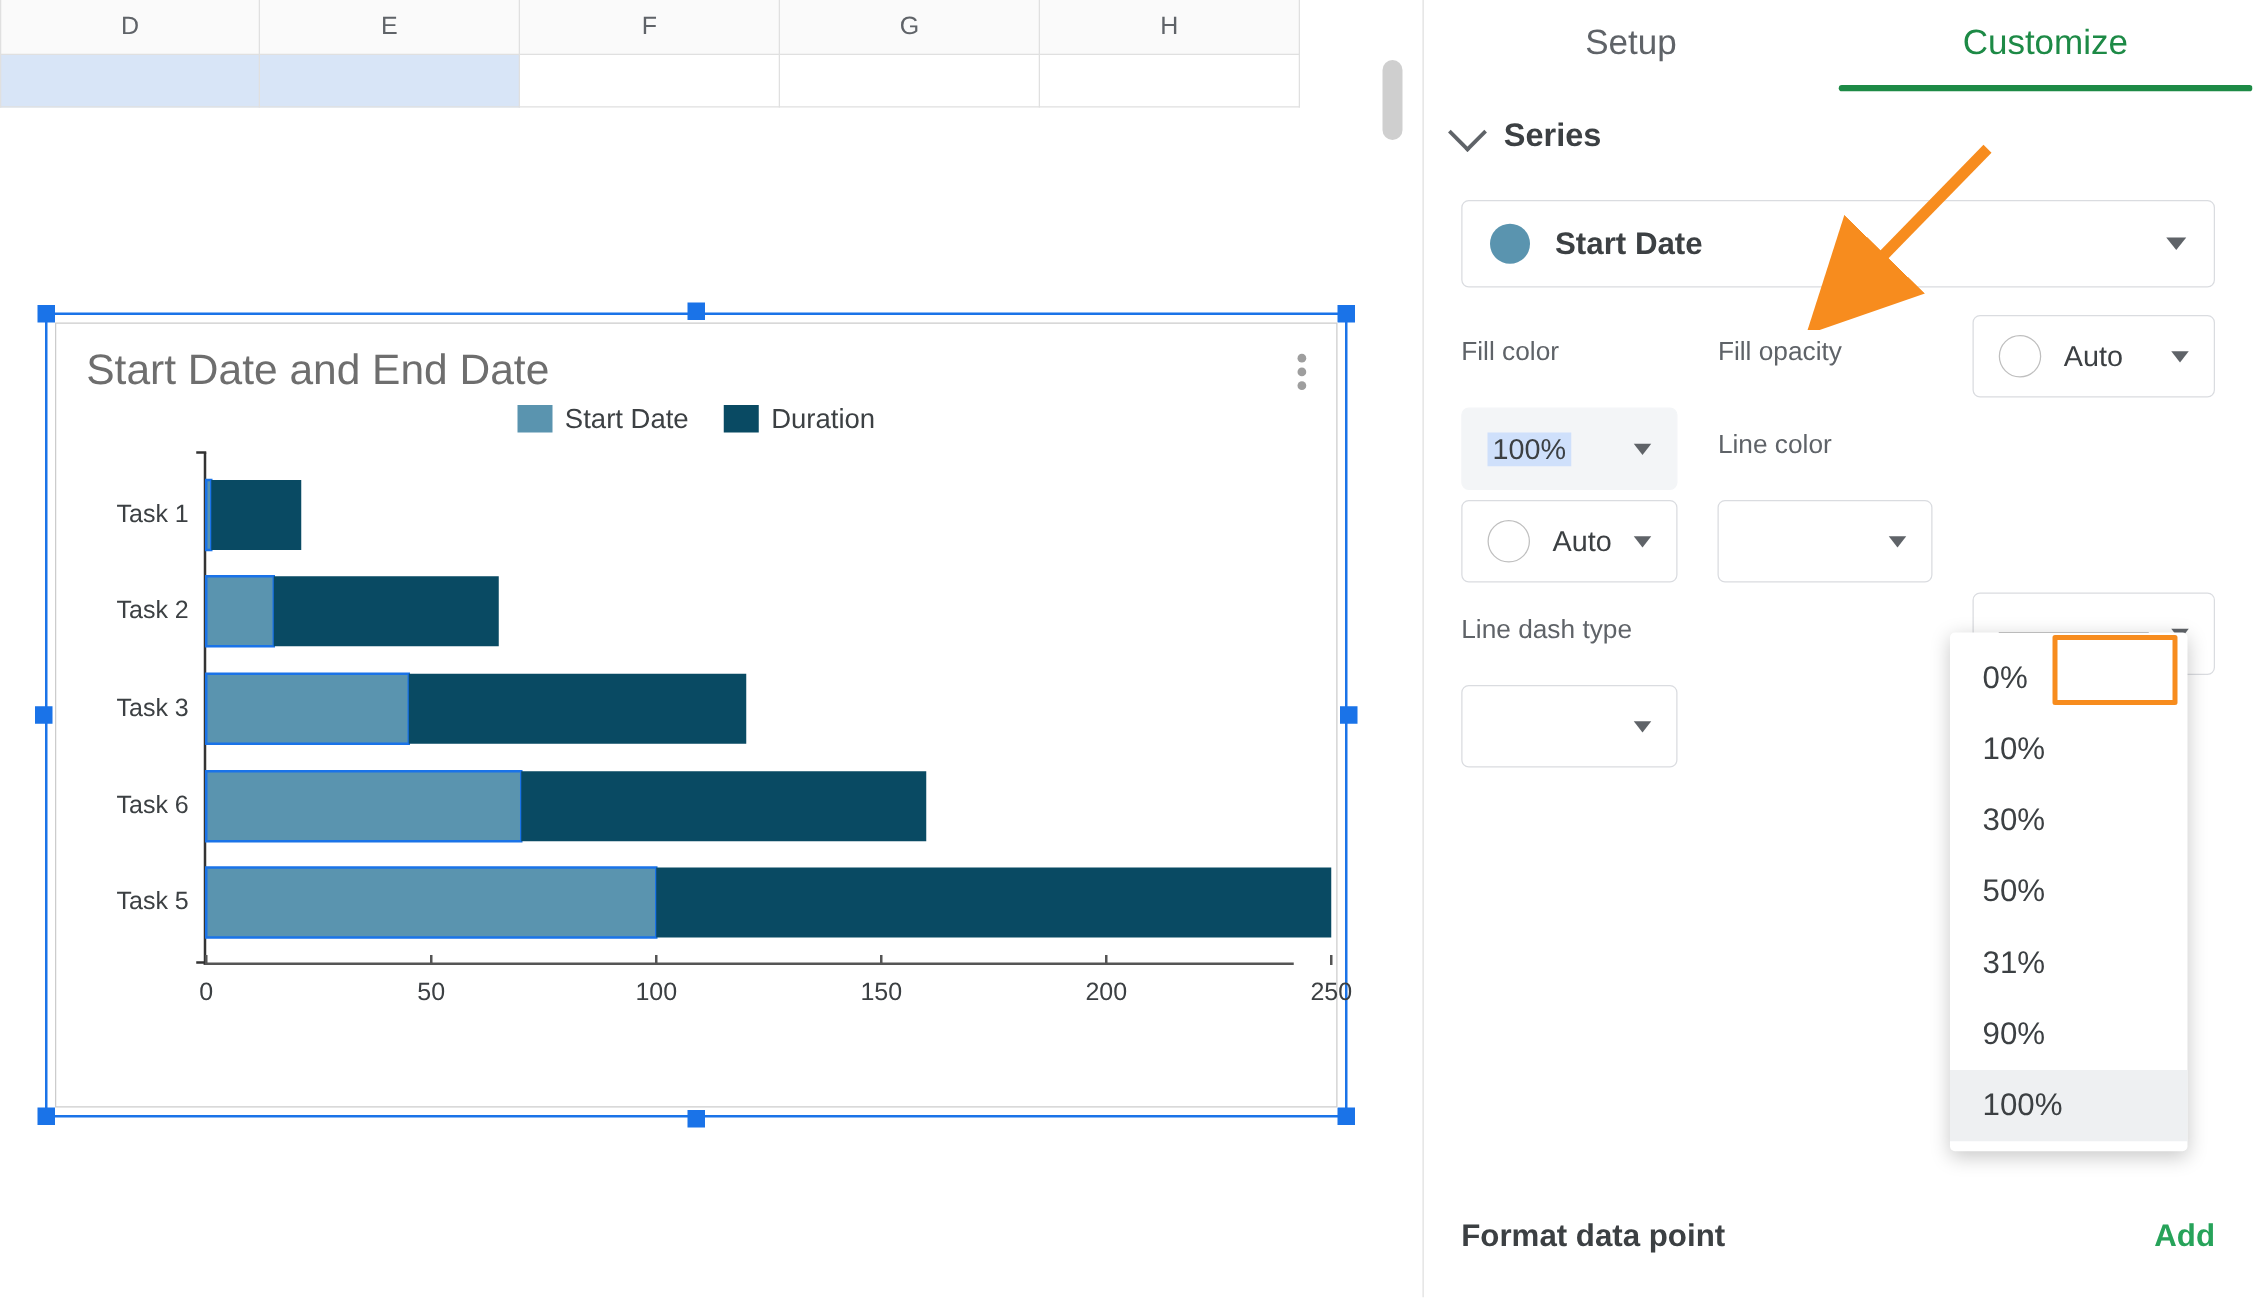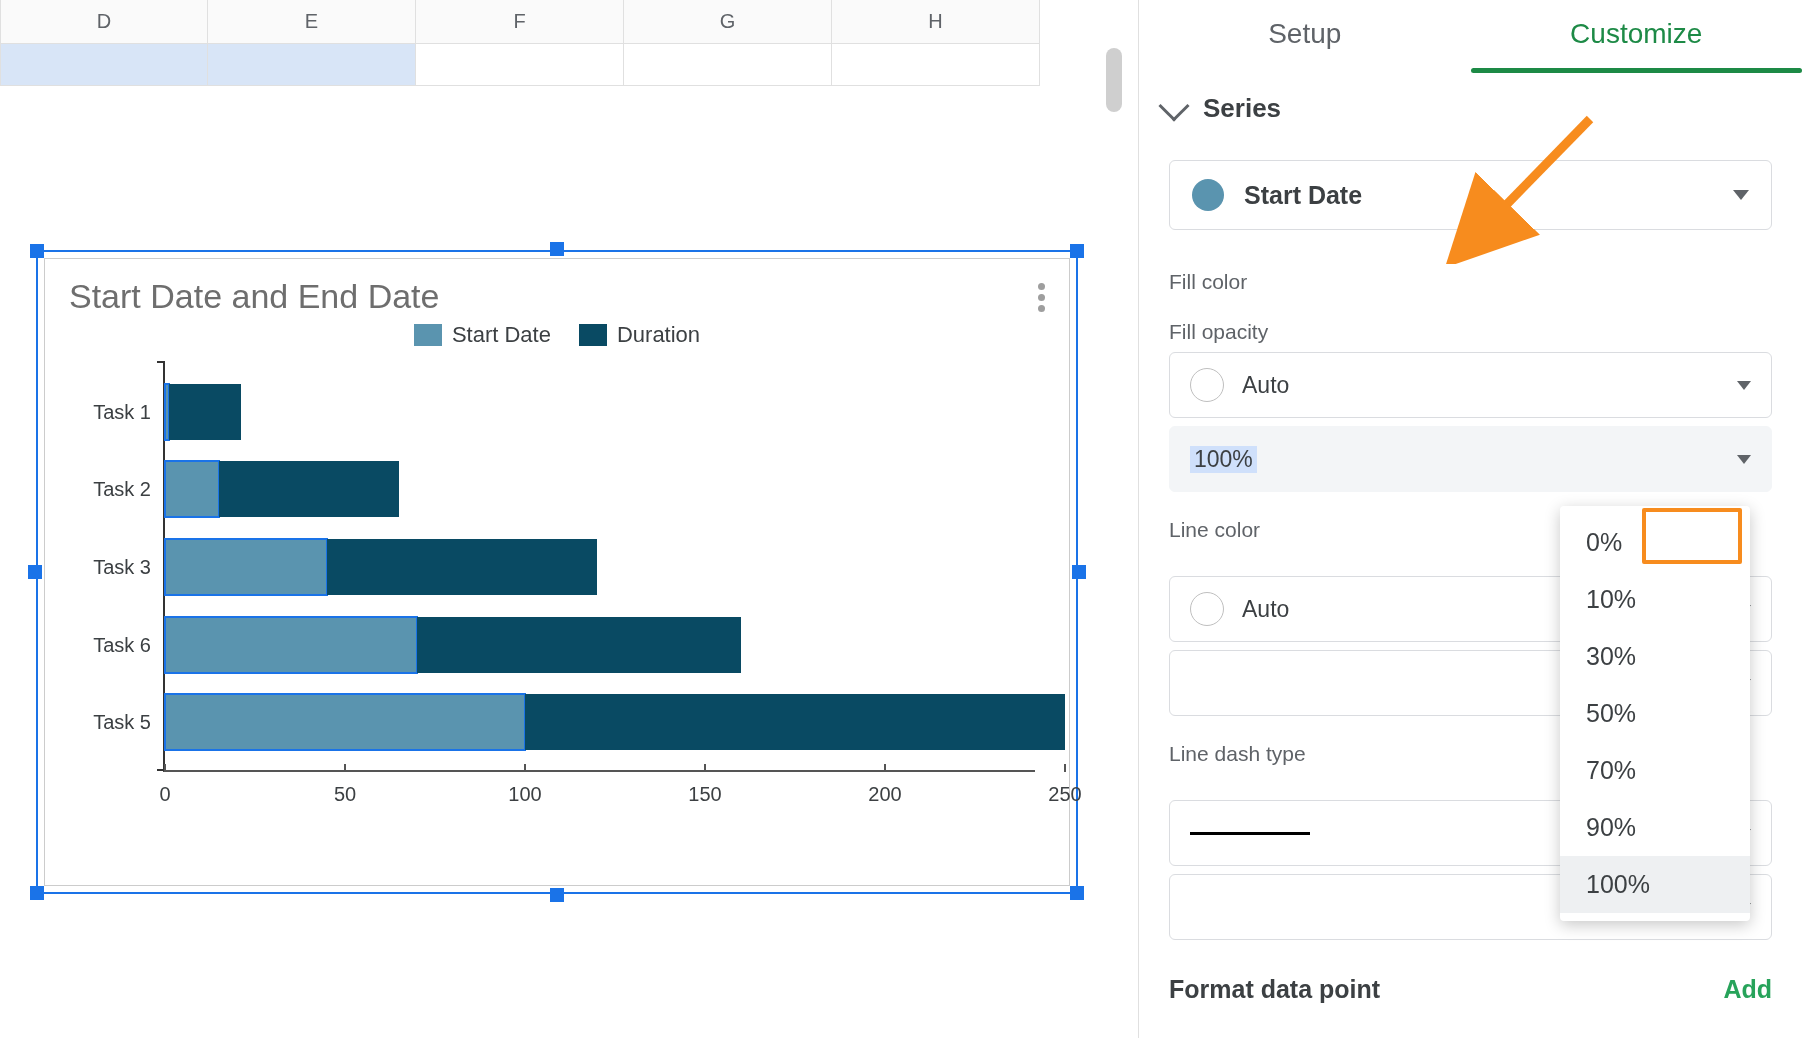--- a/index.html
+++ b/index.html
@@ -53,21 +53,21 @@
   .tab-underline { height:5px; background:#1d8a46; width:50%; margin-left:50%; margin-bottom:6px; border-radius:3px; }
 
   .section-header{ display:flex; align-items:center; gap:18px; padding:14px 30px 14px 24px; font-size:26px; font-weight:600; color:#3c4043; cursor:pointer;}
   .chev{ width:22px;height:22px; transform:rotate(-45deg); border-left:3px solid #5f6368; border-bottom:3px solid #5f6368; margin-top:-6px;}
 
   .series-row{ margin:22px 30px; padding:18px 22px; border:1px solid #dadce0; border-radius:6px; display:flex; align-items:center; gap:20px; cursor:pointer;}
   .series-swatch{width:32px;height:32px;border-radius:50%;background:#5a94af;}
   .series-name{font-size:25px;font-weight:600;color:#3c4043;}
   .series-caret{margin-left:auto; width:0;height:0;border-left:8px solid transparent;border-right:8px solid transparent;border-top:10px solid #5f6368;}
 
-  .controls{ padding:0 30px; display:grid; grid-template-columns:1fr; column-gap:32px; row-gap:8px; position:relative;}
+  .controls{ padding:0 30px; display:grid; grid-template-columns:1fr 1fr 1fr; column-gap:32px; row-gap:8px; position:relative;}
   .ctrl-label{font-size:21px;color:#5f6368;margin-top:18px;}
   .dd{ border:1px solid #dadce0; border-radius:6px; height:66px; display:flex; align-items:center; padding:0 20px; gap:18px; font-size:23px; color:#3c4043; cursor:pointer; background:#fff;}
   .dd .caret{margin-left:auto;width:0;height:0;border-left:7px solid transparent;border-right:7px solid transparent;border-top:9px solid #5f6368;}
   .dd.muted{background:#f3f5f7;border-color:#f3f5f7;}
   .dd .sel-txt{background:#cfe0fb;padding:0 4px;}
   .dd .ring{width:34px;height:34px;border:1px solid #bfbfbf;border-radius:50%;}
   .dd .dash-line{width:120px;height:3px;background:#000;}
 
   .arrow-annot{position:absolute; left:306px; top:-138px; width:150px; height:150px; pointer-events:none;}
   .arrow-annot svg{width:100%;height:100%;}
@@ -250,18 +250,18 @@
   <div class="format-row">
     <span class="fmt">Format data point</span>
     <span class="add">Add</span>
   </div>
 
   <div class="opacity-menu" id="opmenu">
       <div class="opacity-item">0%</div>
       <div class="opacity-item">10%</div>
       <div class="opacity-item">30%</div>
       <div class="opacity-item">50%</div>
-      <div class="opacity-item">70%</div>
+      <div class="opacity-item">31%</div>
       <div class="opacity-item">90%</div>
       <div class="opacity-item hover">100%</div>
     </div>
   <div class="opacity-hl"></div>
 </div>
 
 </body></html>

